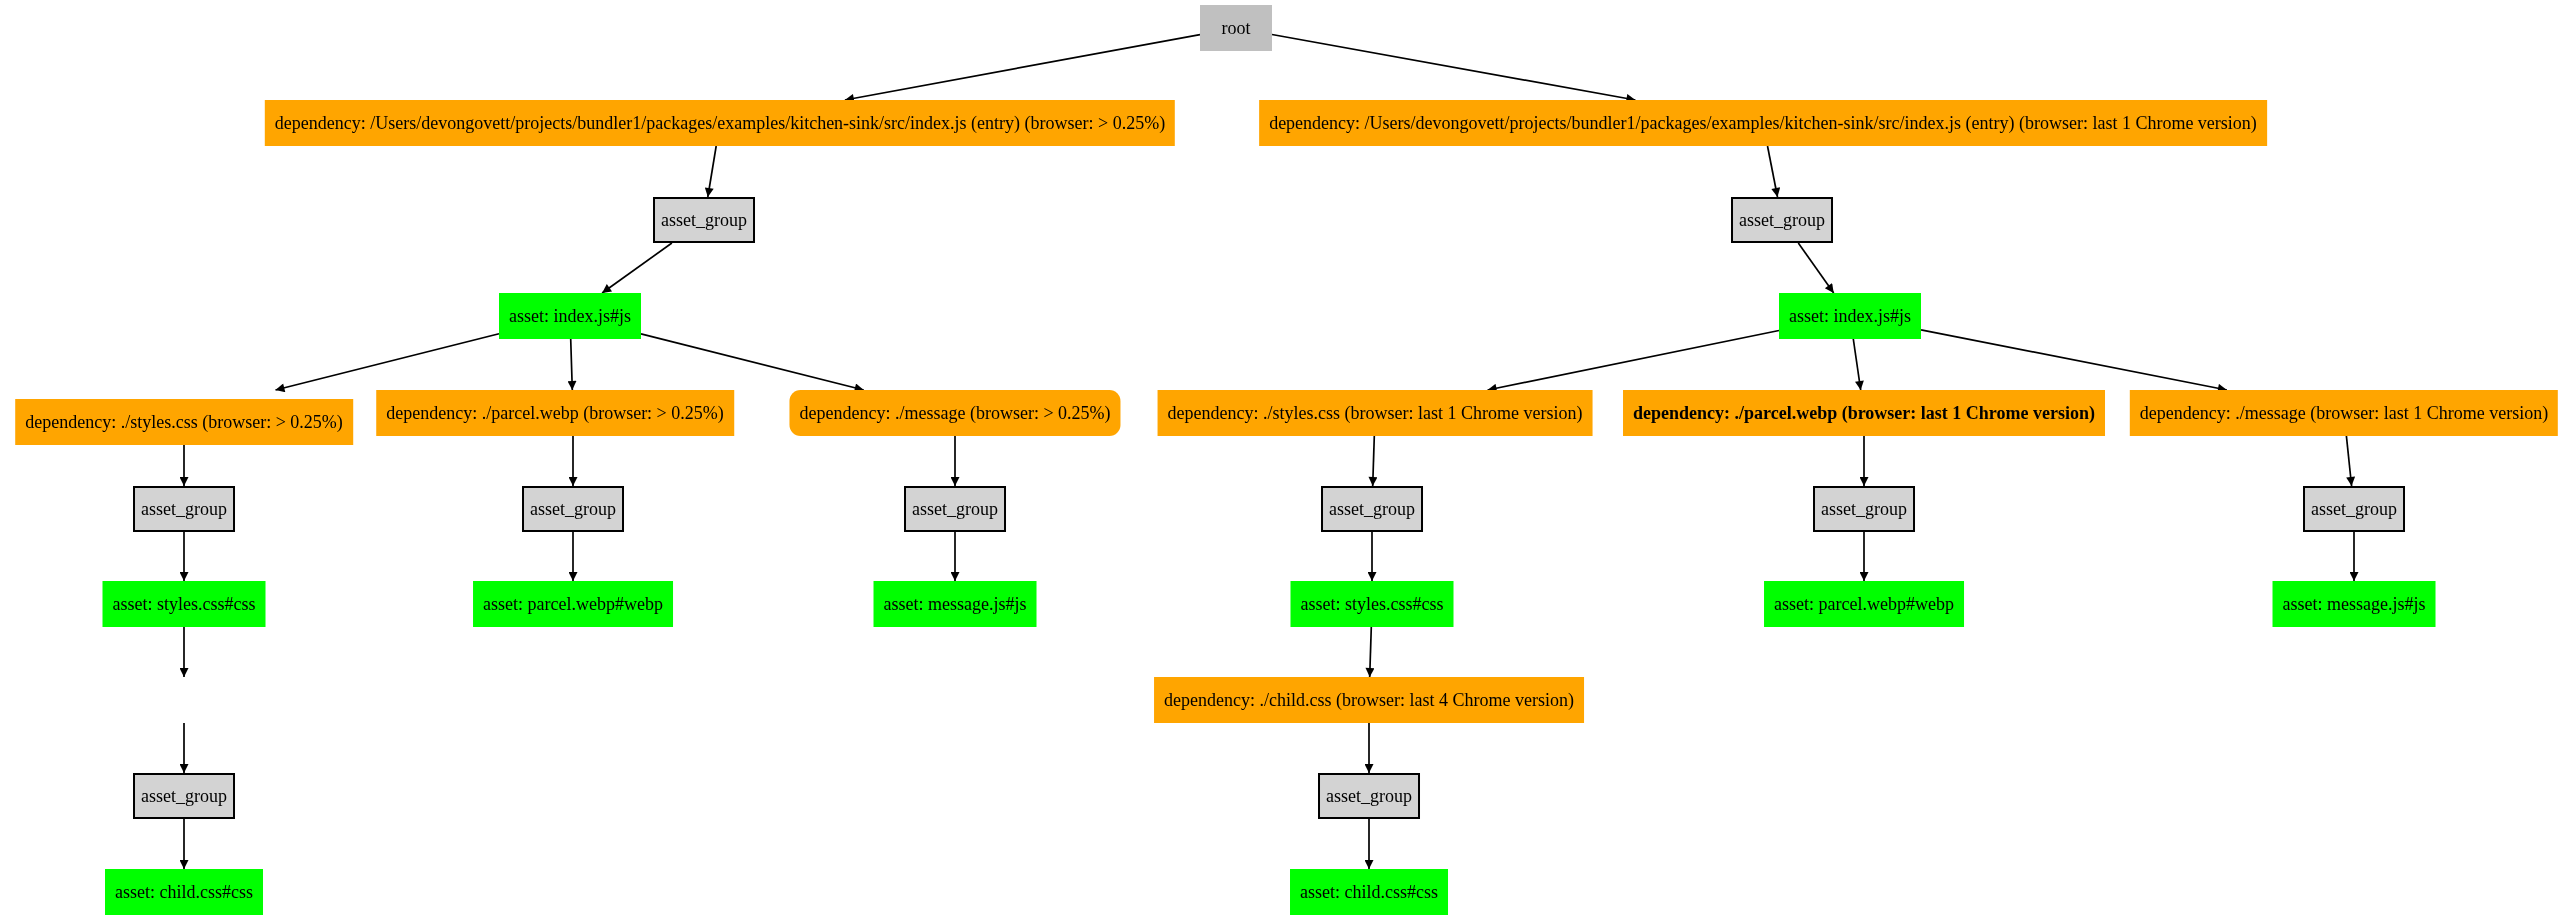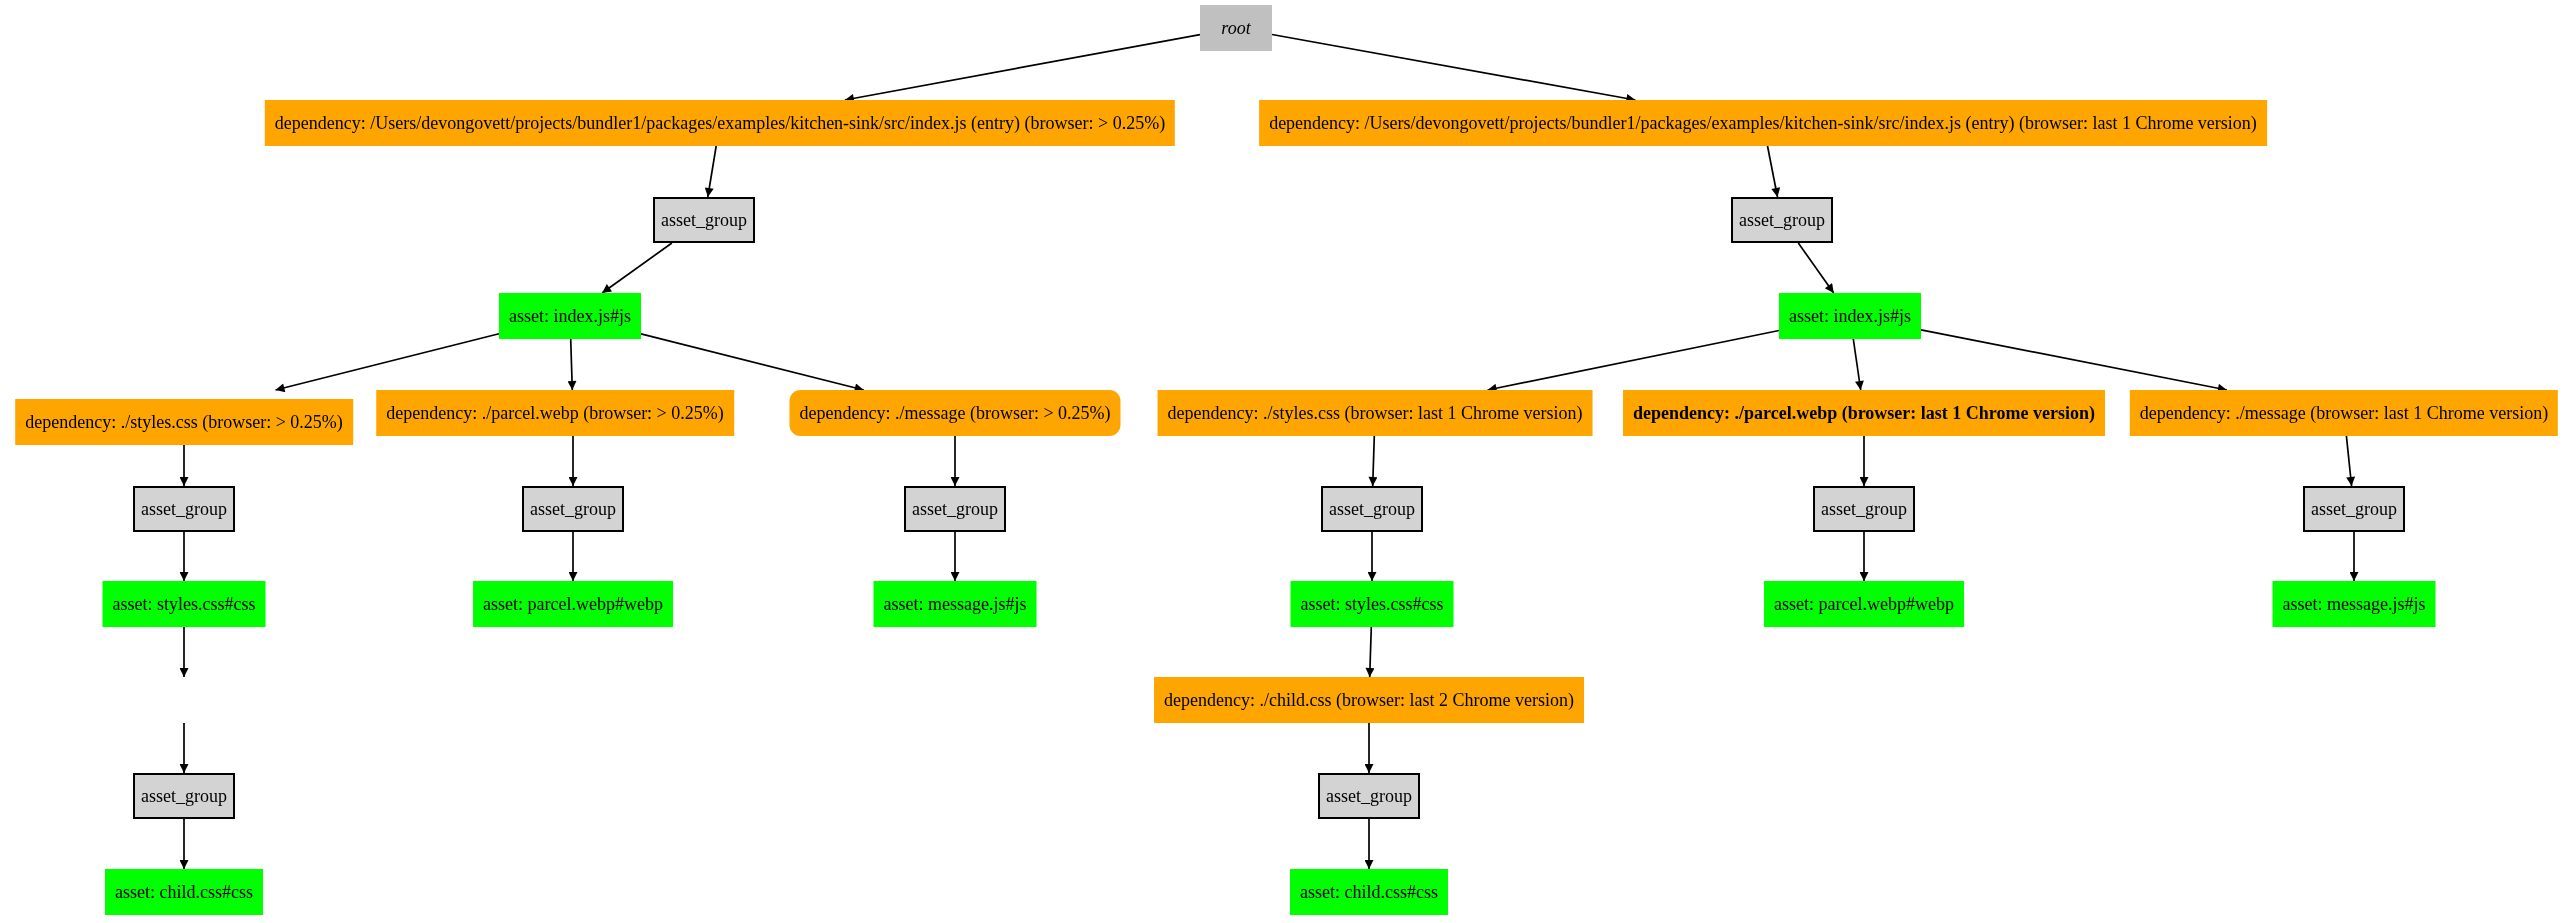--- a/index.html
+++ b/index.html
@@ -26,21 +26,21 @@
     position: absolute;
     transform: translateX(-50%);
     white-space: nowrap;
     text-align: center;
     color: #000000;
     font-size: 18px;
     line-height: 24px;
     padding: 11px 10px;
     box-sizing: border-box;
   }
-  .node.root        { background: #c0c0c0; min-width: 72px; font-style: italic; }
+  .node.root        { background: #c0c0c0; min-width: 72px; }
   .node.dependency  { background: #ffa500; }
   .node.asset       { background: #00ff00; }
   .node.asset_group { background: #d3d3d3; border: 2px solid #000000; padding: 9px 6px; }
 </style>
 </head>
 <body>
 
 <div id="canvas">
 
   <svg id="edges" xmlns="http://www.w3.org/2000/svg" width="2564" height="923">
@@ -106,21 +106,21 @@
   <div class="node asset_group" style="left:1864px; top:486px;">asset_group</div>
   <div class="node asset_group" style="left:2354px; top:486px;">asset_group</div>
 
   <div class="node asset" style="left:184px;  top:581px;">asset: styles.css#css</div>
   <div class="node asset" style="left:573px;  top:581px;">asset: parcel.webp#webp</div>
   <div class="node asset" style="left:955px;  top:581px;">asset: message.js#js</div>
   <div class="node asset" style="left:1372px; top:581px;">asset: styles.css#css</div>
   <div class="node asset" style="left:1864px; top:581px;">asset: parcel.webp#webp</div>
   <div class="node asset" style="left:2354px; top:581px;">asset: message.js#js</div>
 
-  <div class="node dependency" style="left:1369px; top:677px;">dependency: ./child.css (browser: last 2 Chrome version)</div>
+  <div class="node dependency" style="left:1369px; top:677px;">dependency: ./child.css (browser: last 4 Chrome version)</div>
 
   <div class="node asset_group" style="left:184px;  top:773px;">asset_group</div>
   <div class="node asset_group" style="left:1369px; top:773px;">asset_group</div>
 
   <div class="node asset" style="left:184px;  top:869px;">asset: child.css#css</div>
   <div class="node asset" style="left:1369px; top:869px;">asset: child.css#css</div>
 
 </div>
 
 </body></html>

